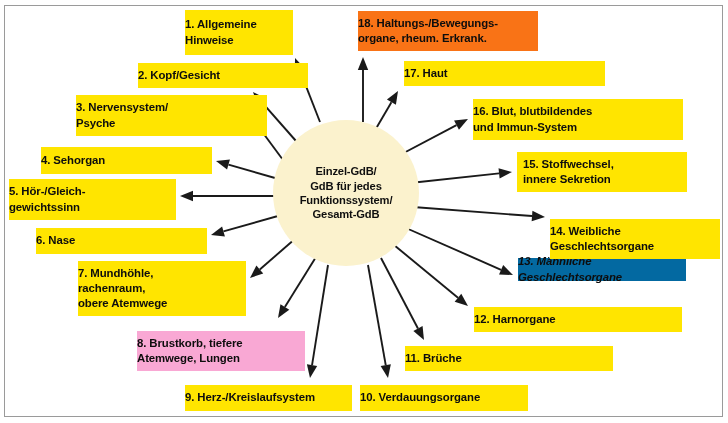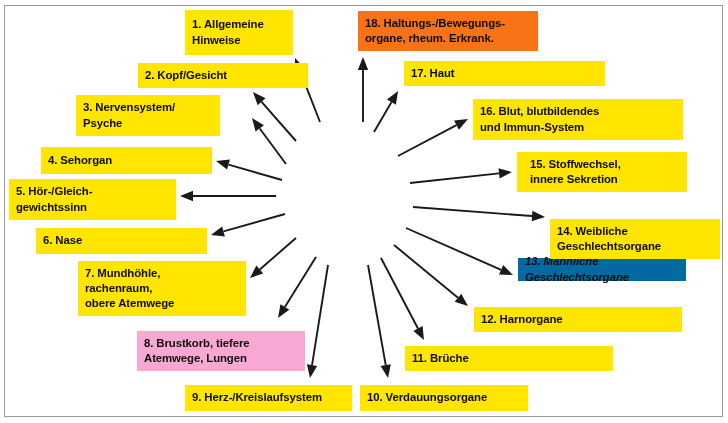--- a/index.html
+++ b/index.html
@@ -62,21 +62,21 @@
     flex-direction: column;
     justify-content: center;
   }
   .node-label {
     font-size: 11.4px;
     font-weight: bold;
     line-height: 1.33;
     color: #0d0d0d;
     letter-spacing: -0.1px;
     white-space: pre-line;
-    padding-left: 7px;
+    padding-left: 0;
     padding-right: 5px;
   }
 </style>
 </head>
 <body>
 
 <div id="diagram">
   <div class="frame"></div>
 
   <svg id="arrow-layer" viewBox="0 0 728 423" xmlns="http://www.w3.org/2000/svg">
@@ -155,21 +155,21 @@
     </svg>
 
   <div id="nodes-container">
       <div class="node" style="left: 185px; top: 10px; width: 108px; height: 45px; background: rgb(255, 229, 0);">
         <div class="node-label" style="color: rgb(13, 13, 13);">1. Allgemeine
     Hinweise</div>
       </div>
       <div class="node" style="left: 138px; top: 63px; width: 170px; height: 25px; background: rgb(255, 229, 0);">
         <div class="node-label" style="color: rgb(13, 13, 13);">2. Kopf/Gesicht</div>
       </div>
-      <div class="node" style="left: 76px; top: 95px; width: 144px; height: 41px; background: rgb(255, 229, 0);">
+      <div class="node" style="left: 76px; top: 95px; width: 191px; height: 41px; background: rgb(255, 229, 0);">
         <div class="node-label" style="color: rgb(13, 13, 13);">3. Nervensystem/
     Psyche</div>
       </div>
       <div class="node" style="left: 41px; top: 147px; width: 171px; height: 27px; background: rgb(255, 229, 0);">
         <div class="node-label" style="color: rgb(13, 13, 13);">4. Sehorgan</div>
       </div>
       <div class="node" style="left: 9px; top: 179px; width: 167px; height: 41px; background: rgb(255, 229, 0);">
         <div class="node-label" style="color: rgb(13, 13, 13);">5. Hör-/Gleich-
      gewichtssinn</div>
       </div>
@@ -215,13 +215,19 @@
       </div>
       <div class="node" style="left: 404px; top: 61px; width: 201px; height: 25px; background: rgb(255, 229, 0);">
         <div class="node-label" style="color: rgb(13, 13, 13);">17. Haut</div>
       </div>
       <div class="node" style="left: 358px; top: 11px; width: 180px; height: 40px; background: #f97316;">
         <div class="node-label" style="color: rgb(13, 13, 13);">18. Haltungs-/Bewegungs-
       organe, rheum. Erkrank.</div>
       </div>
     </div>
 
+  <div class="hub" id="hub" style="left: 273px; top: 120px; width: 146px; height: 146px; background: rgb(251, 242, 205);">
+    <div class="hub-label">Einzel-GdB/
+GdB für jedes
+Funktionssystem/
+Gesamt-GdB</div>
+  </div>
 </div>
 
 </body></html>

